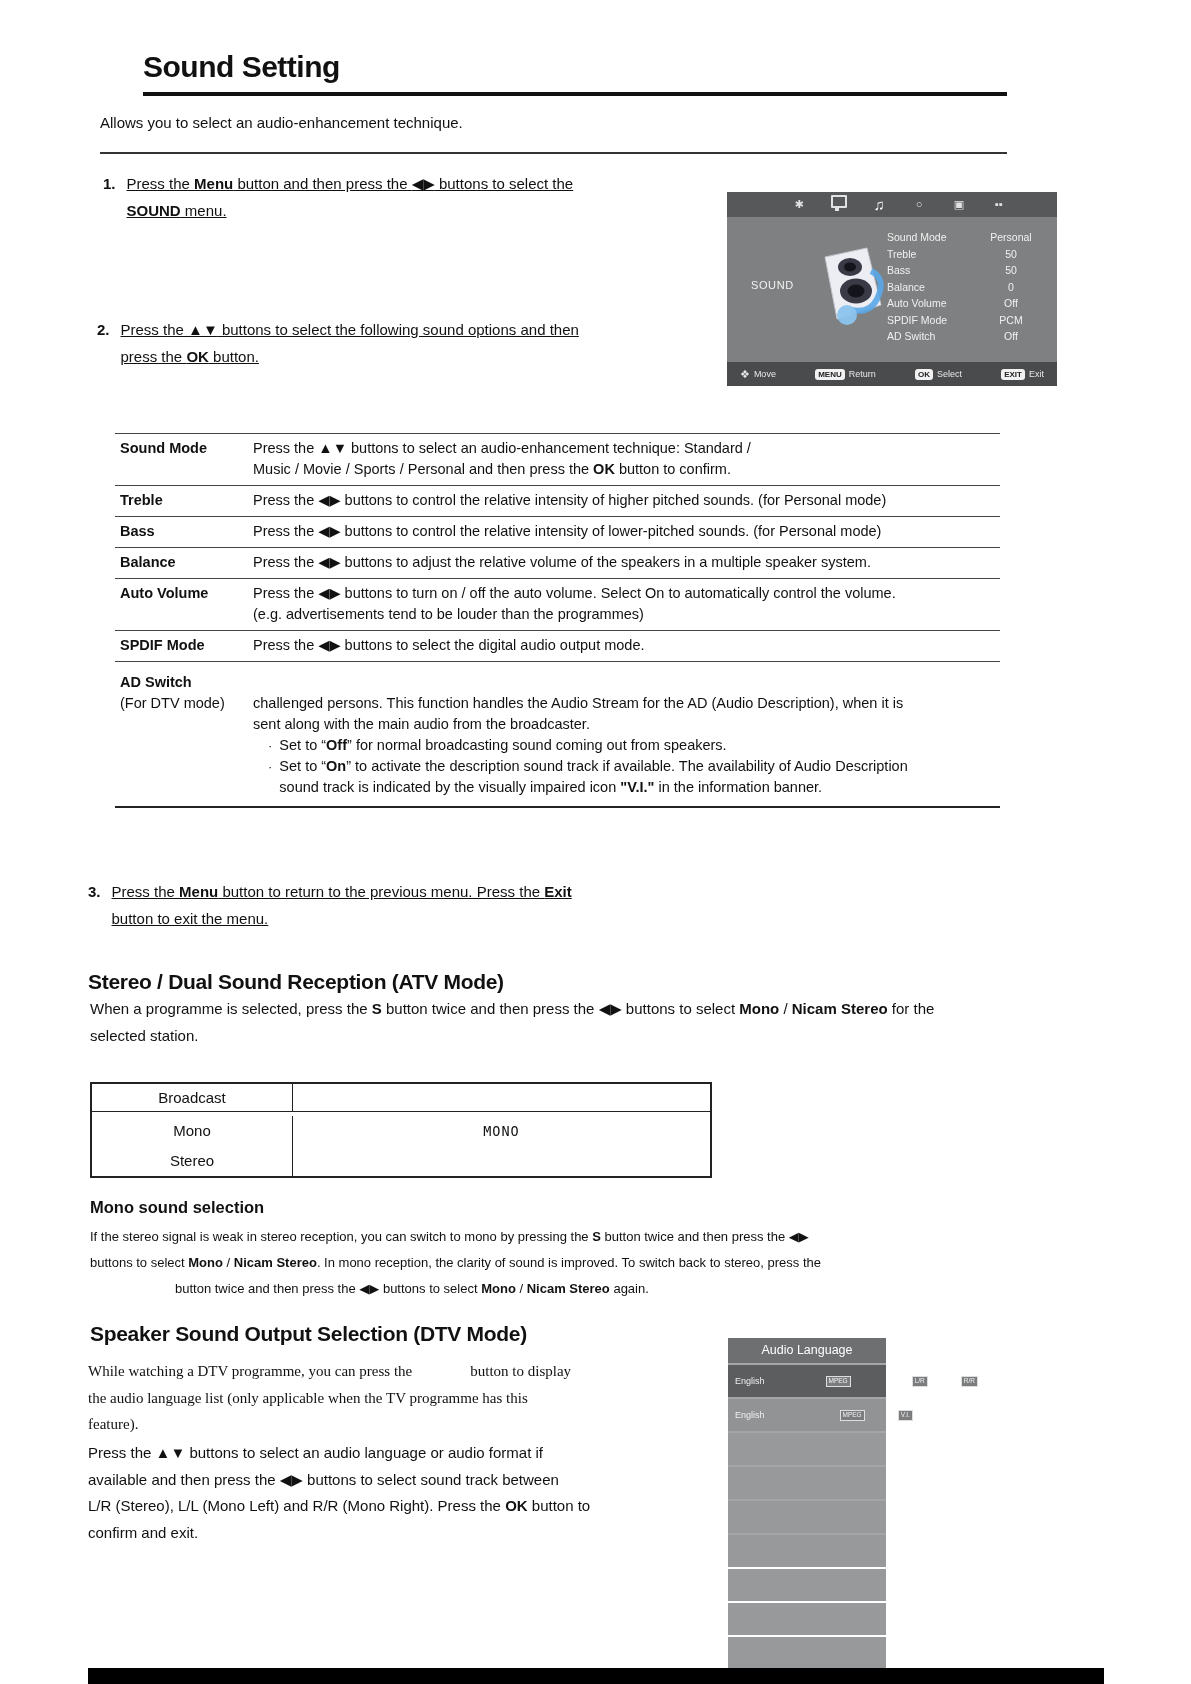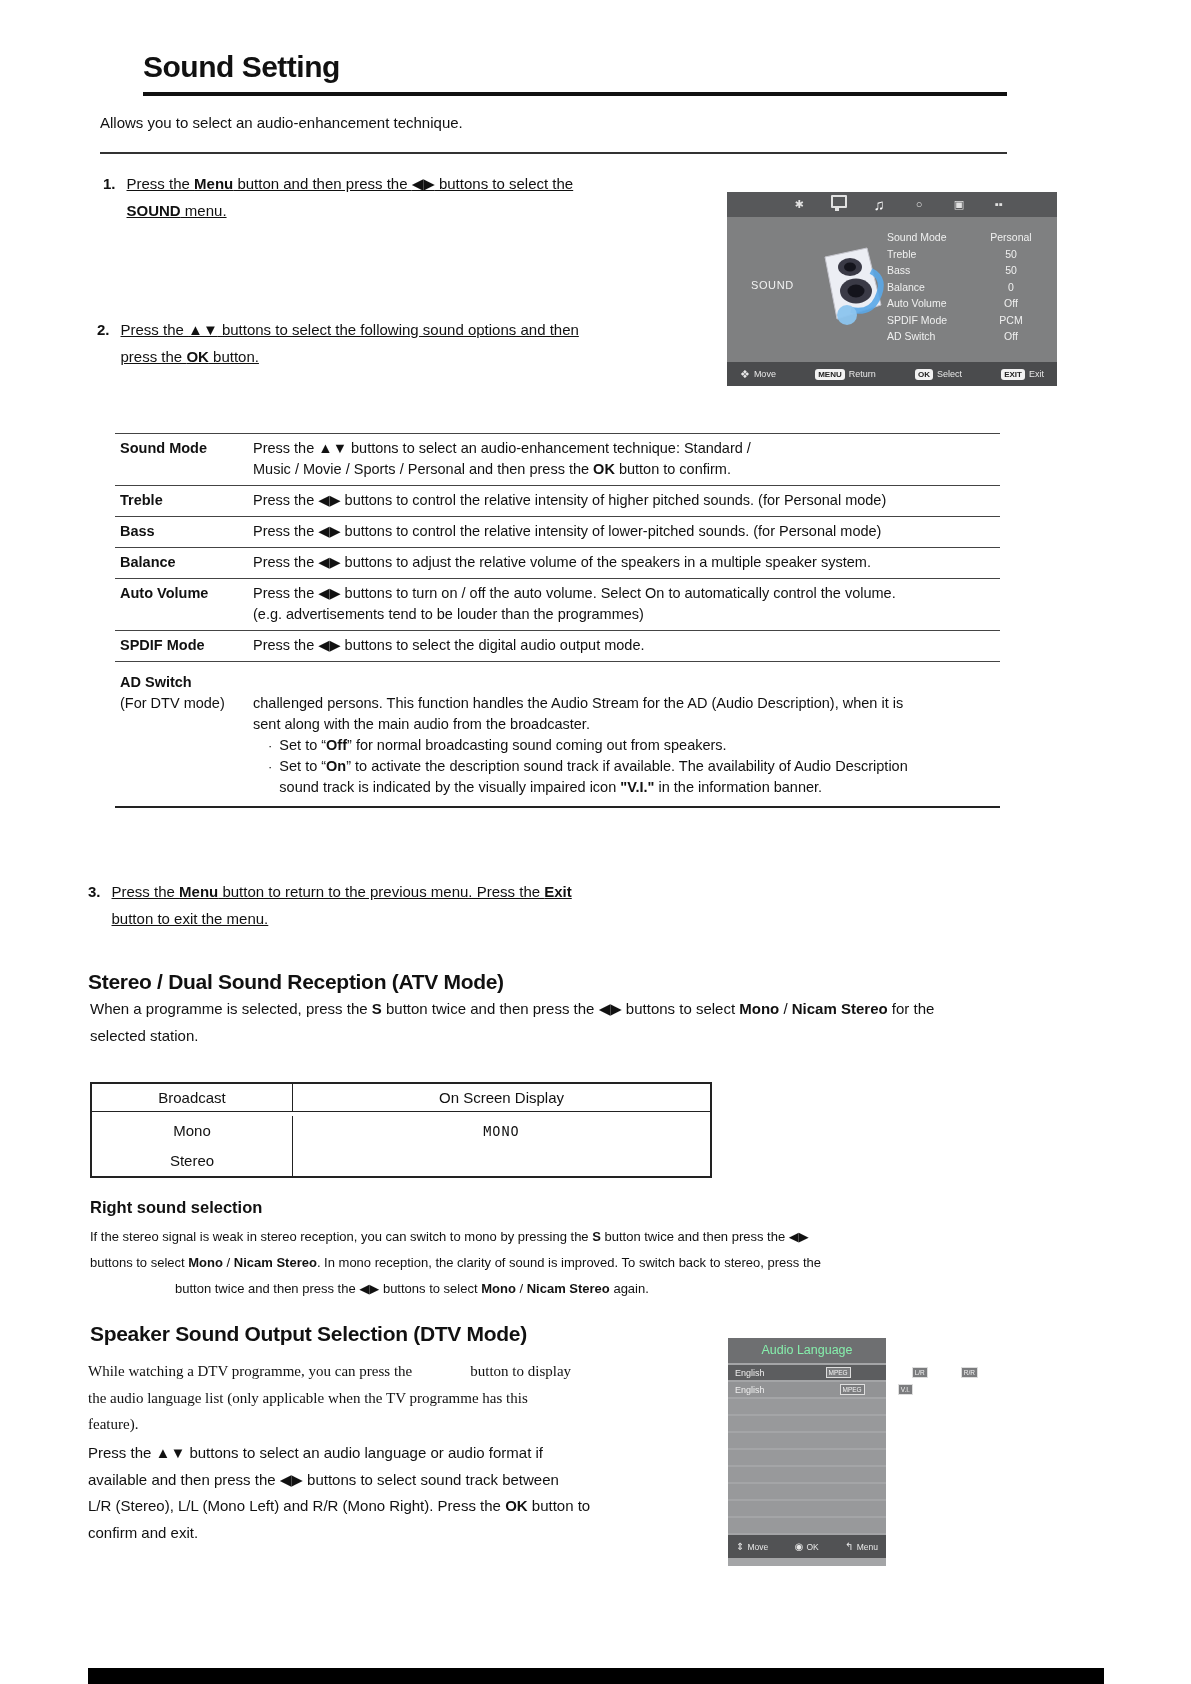--- a/index.html
+++ b/index.html
@@ -69,22 +69,22 @@
 
   .h-small{left:90px;top:1198px;font-size:16.5px;font-weight:bold;}
   .mono-para{left:90px;top:1224px;width:1062px;font-size:13px;line-height:26px;}
 
   .h3{left:90px;top:1322px;font-size:21px;font-weight:bold;letter-spacing:-0.3px;}
   .dtv-para1{left:88px;top:1358px;width:625px;font-family:Liberation Serif, serif;}
   .dtv-para2{left:88px;top:1440px;width:625px;}
 
   
   .panel{left:728px;top:1338px;width:158px;height:228px;background:#a4a5a7;}
-  .panel-title{height:25px;background:#6e6f71;color:#86efac;text-align:center;line-height:25px;font-size:12.5px;}
-  .p-row{height:15px;margin-top:2px;display:flex;align-items:center;padding:0 7px;font-size:9px;color:#eeeeee;gap:28px;}
+  .panel-title{height:25px;background:#6e6f71;color:#ffffff;text-align:center;line-height:25px;font-size:12.5px;}
+  .p-row{height:32px;margin-top:2px;display:flex;align-items:center;padding:0 7px;font-size:9px;color:#eeeeee;gap:28px;}
   .row-sel{background:#5c5d5f;}
   .row-data{background:#929395;}
   .row-empty{background:#98999b;}
   .pbadge{border:1px solid #dedede;font-size:6.5px;padding:0 2px;margin-left:5px;color:#f4f4f4;
           background:#7b7c7e;height:9px;display:inline-flex;align-items:center;line-height:8px;}
   .spacer{flex:1;}
   .panel-bottom{height:23px;background:#515254;margin-top:2px;display:flex;align-items:center;
                 justify-content:space-between;padding:0 8px;font-size:8.5px;color:#e8e8e8;}
   .panel-bottom .hint{gap:3px;}
   .p-icon{font-size:10px;}
@@ -230,35 +230,34 @@
     <span class="step-num">3.</span>
     <span class="step-text"><span>Press the </span><b>Menu</b><span> button to return to the previous menu. Press the </span><b>Exit</b><br><span>button to exit the menu.</span></span>
   </div>
 
   <div class="abs h2">Stereo / Dual Sound Reception (ATV Mode)</div>
   <div class="abs para atv-para"><span>When a programme is selected, press the </span><b>S</b><span> button twice and then press the </span><b>◀▶</b><span> buttons to select </span><b>Mono</b><span> / </span><b>Nicam Stereo</b><span> for the</span><br><span>selected station.</span></div>
 
   <div class="abs bc-table">
     <div class="bc-row bc-header">
       <div class="bc-left">Broadcast</div>
-      <div class="bc-right">On Screen Display</div>
     </div>
     <div class="bc-row bc-body">
       <div class="bc-left">
         <div class="line">Mono</div>
         <div class="line">Stereo</div>
       </div>
       <div class="bc-right">
         <div class="line osd-font">MONO</div>
         <div class="line osd-font"></div>
       </div>
     </div>
   </div>
 
-  <div class="abs h-small">Right sound selection</div>
+  <div class="abs h-small">Mono sound selection</div>
   <div class="abs para mono-para"><span>If the stereo signal is weak in stereo reception, you can switch to mono by pressing the </span><b>S</b><span> button twice and then press the </span><b>◀▶</b><br><span>buttons to select </span><b>Mono</b><span> / </span><b>Nicam Stereo</b><span>. In mono reception, the clarity of sound is improved. To switch back to stereo, press the</span><br><span style="display: inline-block; width: 85px;"></span><span>button twice and then press the </span><b>◀▶</b><span> buttons to select </span><b>Mono</b><span> / </span><b>Nicam Stereo</b><span> again.</span></div>
 
   <div class="abs h3">Speaker Sound Output Selection (DTV Mode)</div>
   <div class="abs para dtv-para1"><span>While watching a DTV programme, you can press the</span><span style="display: inline-block; width: 58px;"></span><span>button to display</span><br><span>the audio language list (only applicable when the TV programme has this</span><br><span>feature).</span></div>
   <div class="abs para dtv-para2"><span>Press the </span><b>▲▼</b><span> buttons to select an audio language or audio format if</span><br><span>available and then press the </span><b>◀▶</b><span> buttons to select sound track between</span><br><span>L/R (Stereo), L/L (Mono Left) and R/R (Mono Right). Press the </span><b>OK</b><span> button to</span><br><span>confirm and exit.</span></div>
 
   <div class="abs panel">
     <div class="panel-title">Audio Language</div>
     <div class="p-row row-sel">
       <span>English</span>

